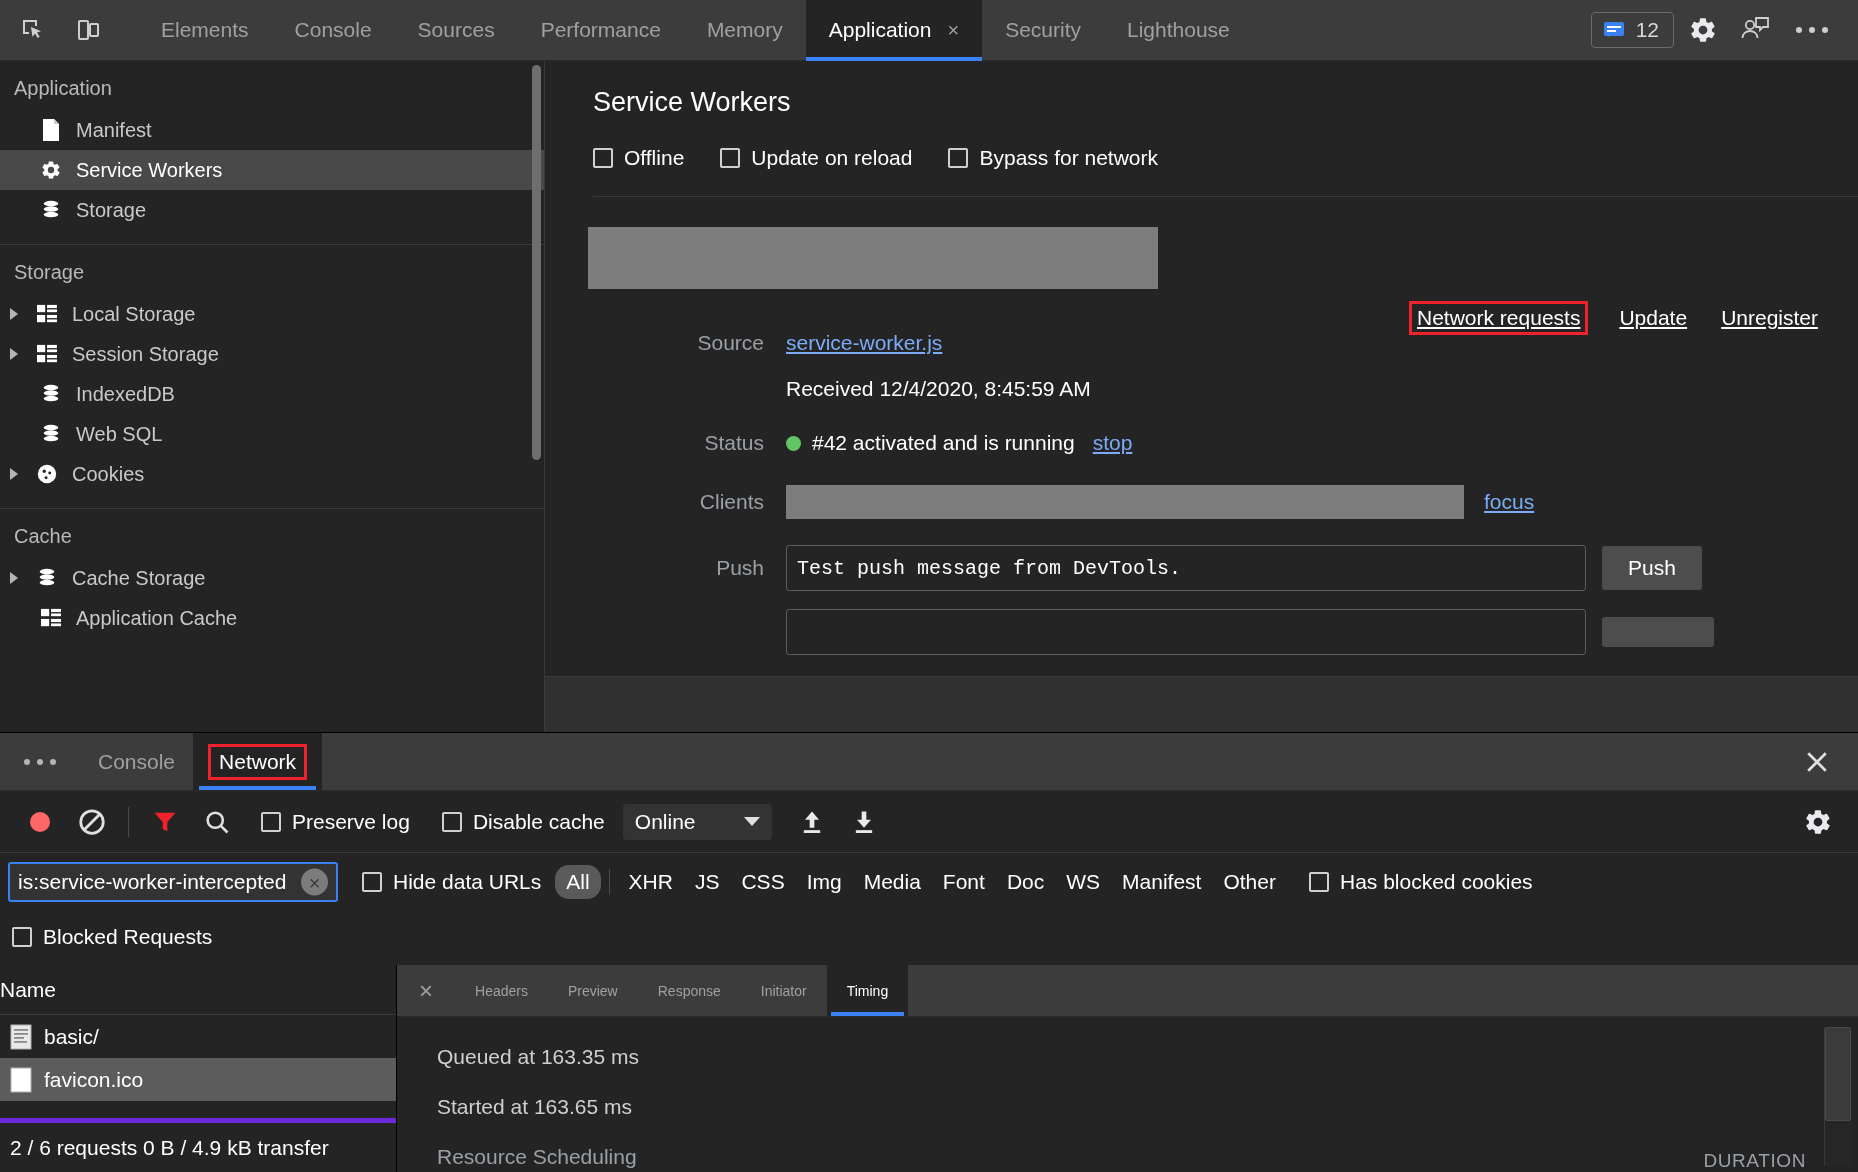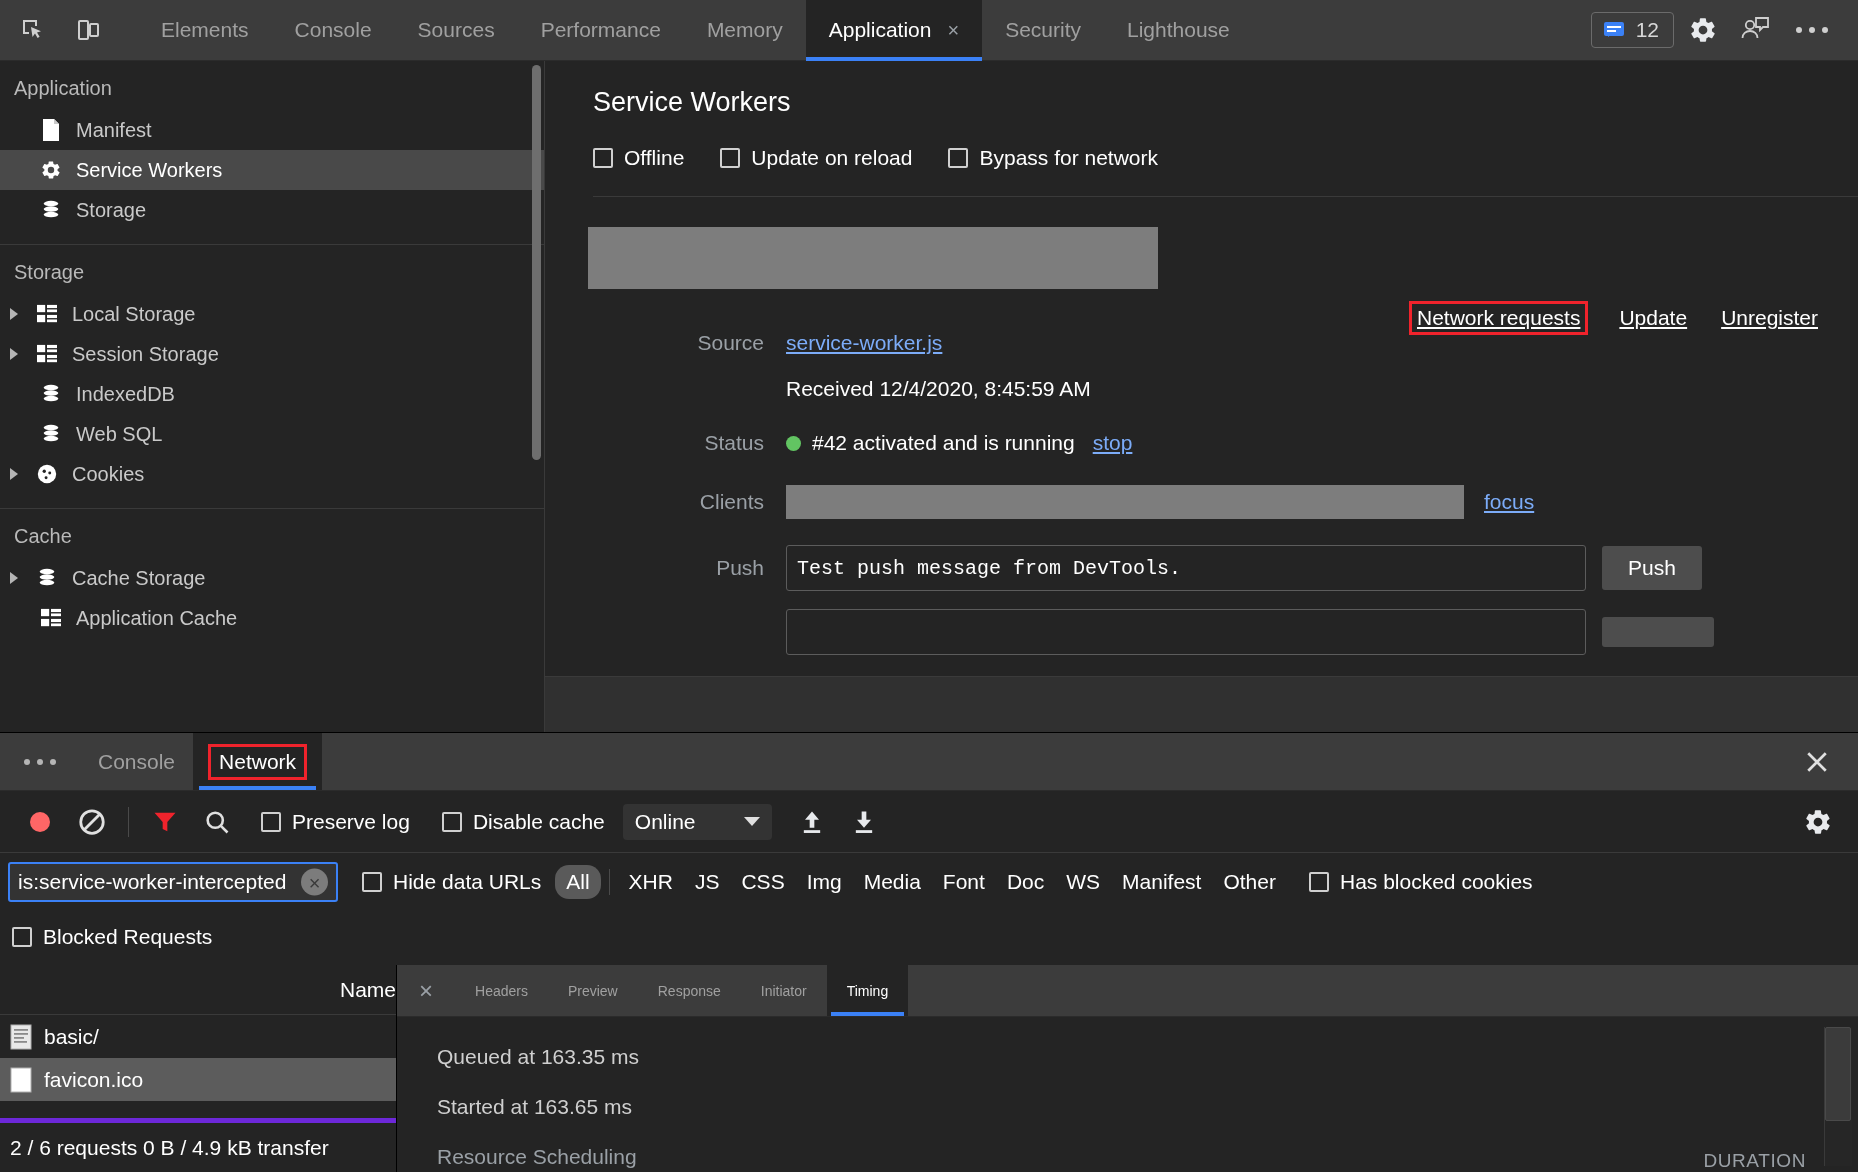--- a/index.html
+++ b/index.html
@@ -175,21 +175,21 @@
     cursor: pointer; white-space: nowrap;
   }
   .ftype.sel { background: #5a5a5a; }
   .fsep { width: 1px; height: 26px; background: #4a4a4a; margin: 0 8px; }
   .blocked-row { height: 52px; display: flex; align-items: center; padding-left: 12px; gap: 12px; }
 
   .net-body { position: absolute; left: 0; right: 0; top: 232px; bottom: 0; display: flex; }
   .reqlist { width: 397px; position: relative; border-right: 1px solid #000; }
   .rl-header {
     height: 50px; display: flex; align-items: center; 
-    font-size: 21px; color: #ffffff; border-bottom: 1px solid #3a3a3a; background: #242424; justify-content: flex-end;
+    font-size: 21px; color: #ffffff; border-bottom: 1px solid #3a3a3a; background: #242424;
   }
   .rl-row {
     height: 43px; display: flex; align-items: center; gap: 12px; padding-left: 10px;
     font-size: 21px; color: #ffffff; cursor: pointer;
   }
   .rl-row.sel { background: #5c5c5c; }
   .fileico { width: 22px; height: 26px; flex: 0 0 auto; }
   .rl-summary {
     position: absolute; left: 0; right: 0; bottom: 0; height: 54px;
     display: flex; align-items: center; padding-left: 10px;

